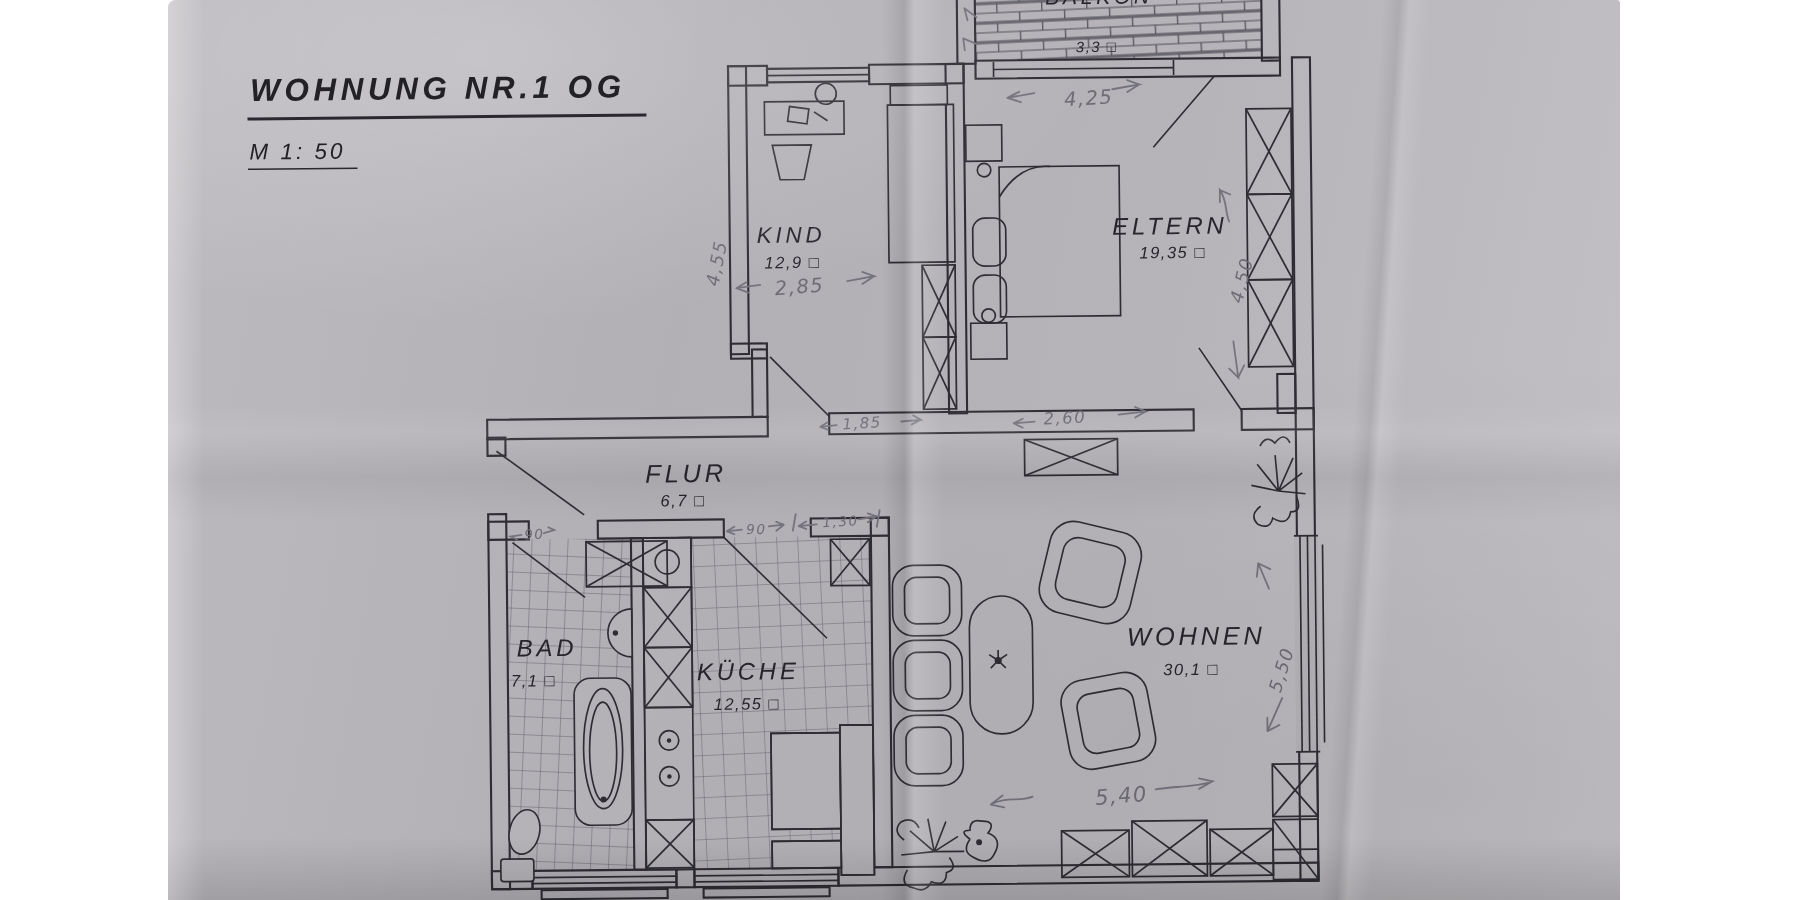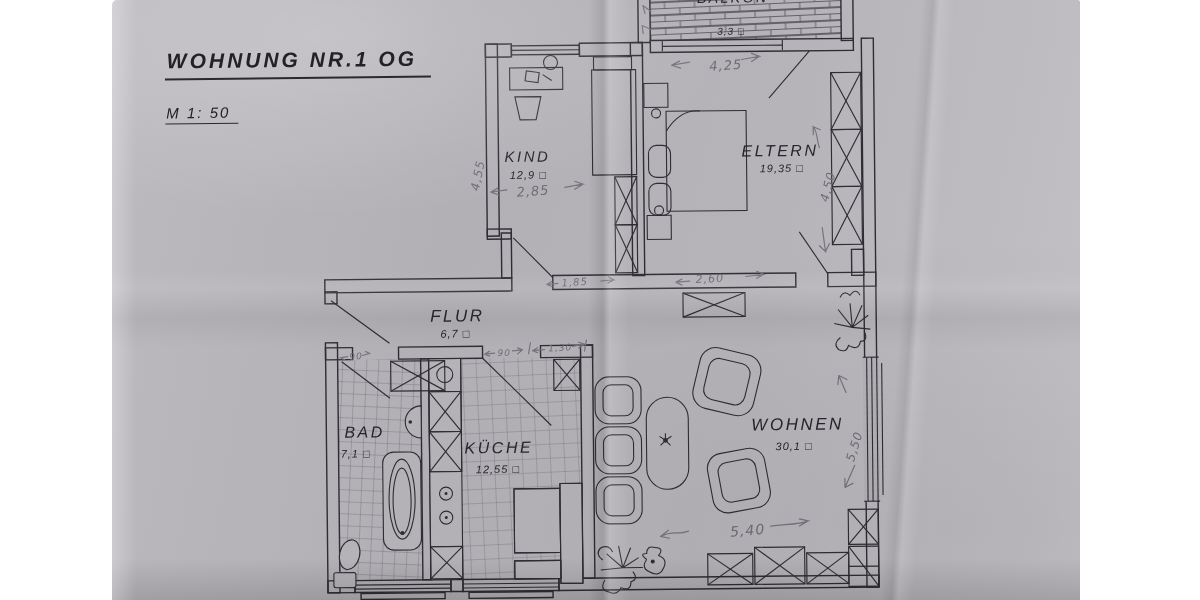--- a/index.html
+++ b/index.html
@@ -24,21 +24,21 @@
   .fp{fill:#b6b3b8;stroke:#2e2d33;stroke-width:1.1}
   .xb rect,.xb line{fill:none;stroke:#2e2d33;stroke-width:1.15}
   .lbl{font-family:"Liberation Sans",sans-serif;font-style:italic;fill:#26252b;letter-spacing:2.5px}
   .area{font-family:"Liberation Sans",sans-serif;font-style:italic;fill:#26252b;letter-spacing:1px}
   .pencil{font-family:"DejaVu Sans",sans-serif;font-style:italic;fill:#6e6d76;letter-spacing:1px}
   .parrow{stroke:#75747d;stroke-width:1.2;fill:none;stroke-linecap:round}
   .title-block{position:absolute;left:165px;top:48px;transform:rotate(-.6deg);color:#222126}
   .title-main{display:inline-block;font-size:21px;font-style:italic;font-weight:bold;letter-spacing:3px;
               border-bottom:2.2px solid #2a292f;padding:0 14px 5px 2px}
   .title-scale{display:block;width:fit-content;font-size:15px;font-style:italic;letter-spacing:2px;
-               border-bottom:1.6px solid #2a292f;margin-top:24px;padding:0 8px 2px 1px}
+               border-bottom:1.6px solid #2a292f;margin-top:13px;padding:0 8px 2px 1px}
 </style>
 </head>
 <body>
 
 <div class="photo"></div>
 
 <svg class="plan" width="1200" height="600" viewBox="0 0 1200 600">
   <defs>
     <pattern id="tile" width="12" height="12" patternUnits="userSpaceOnUse" patternTransform="rotate(3)">
       <path d="M12 0H0V12" fill="none" stroke="#55545b" stroke-width="0.55"></path>

